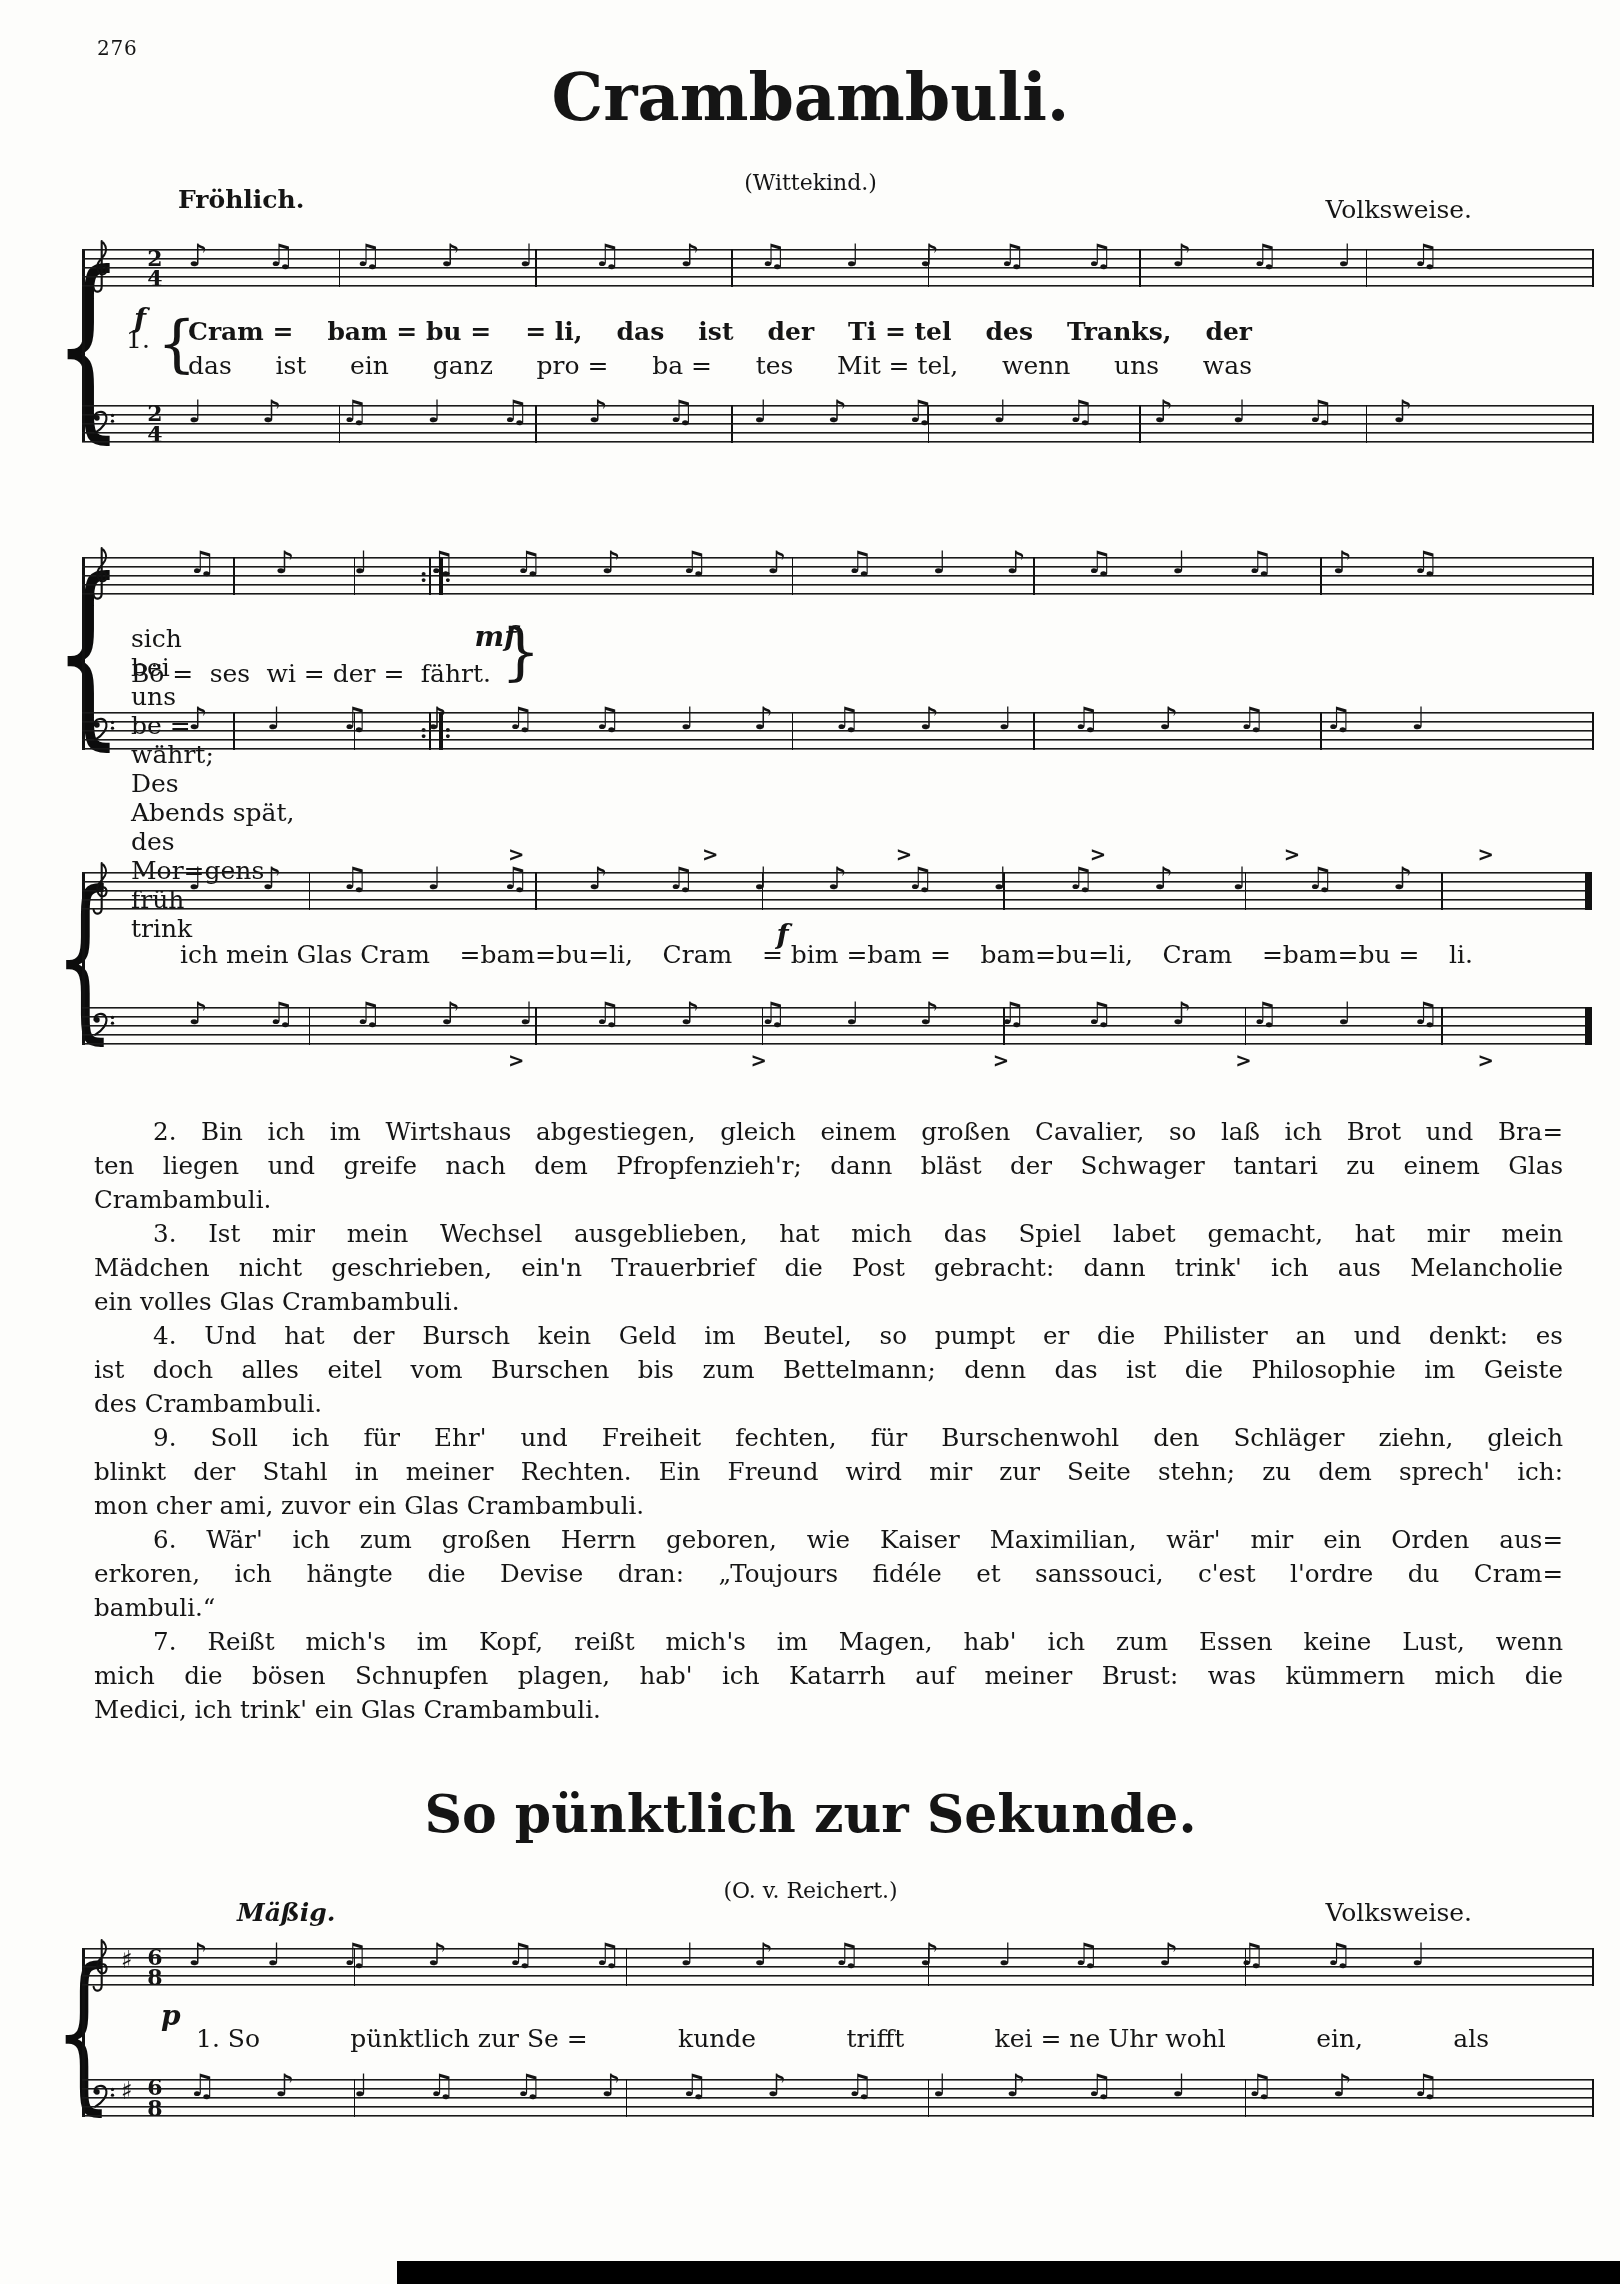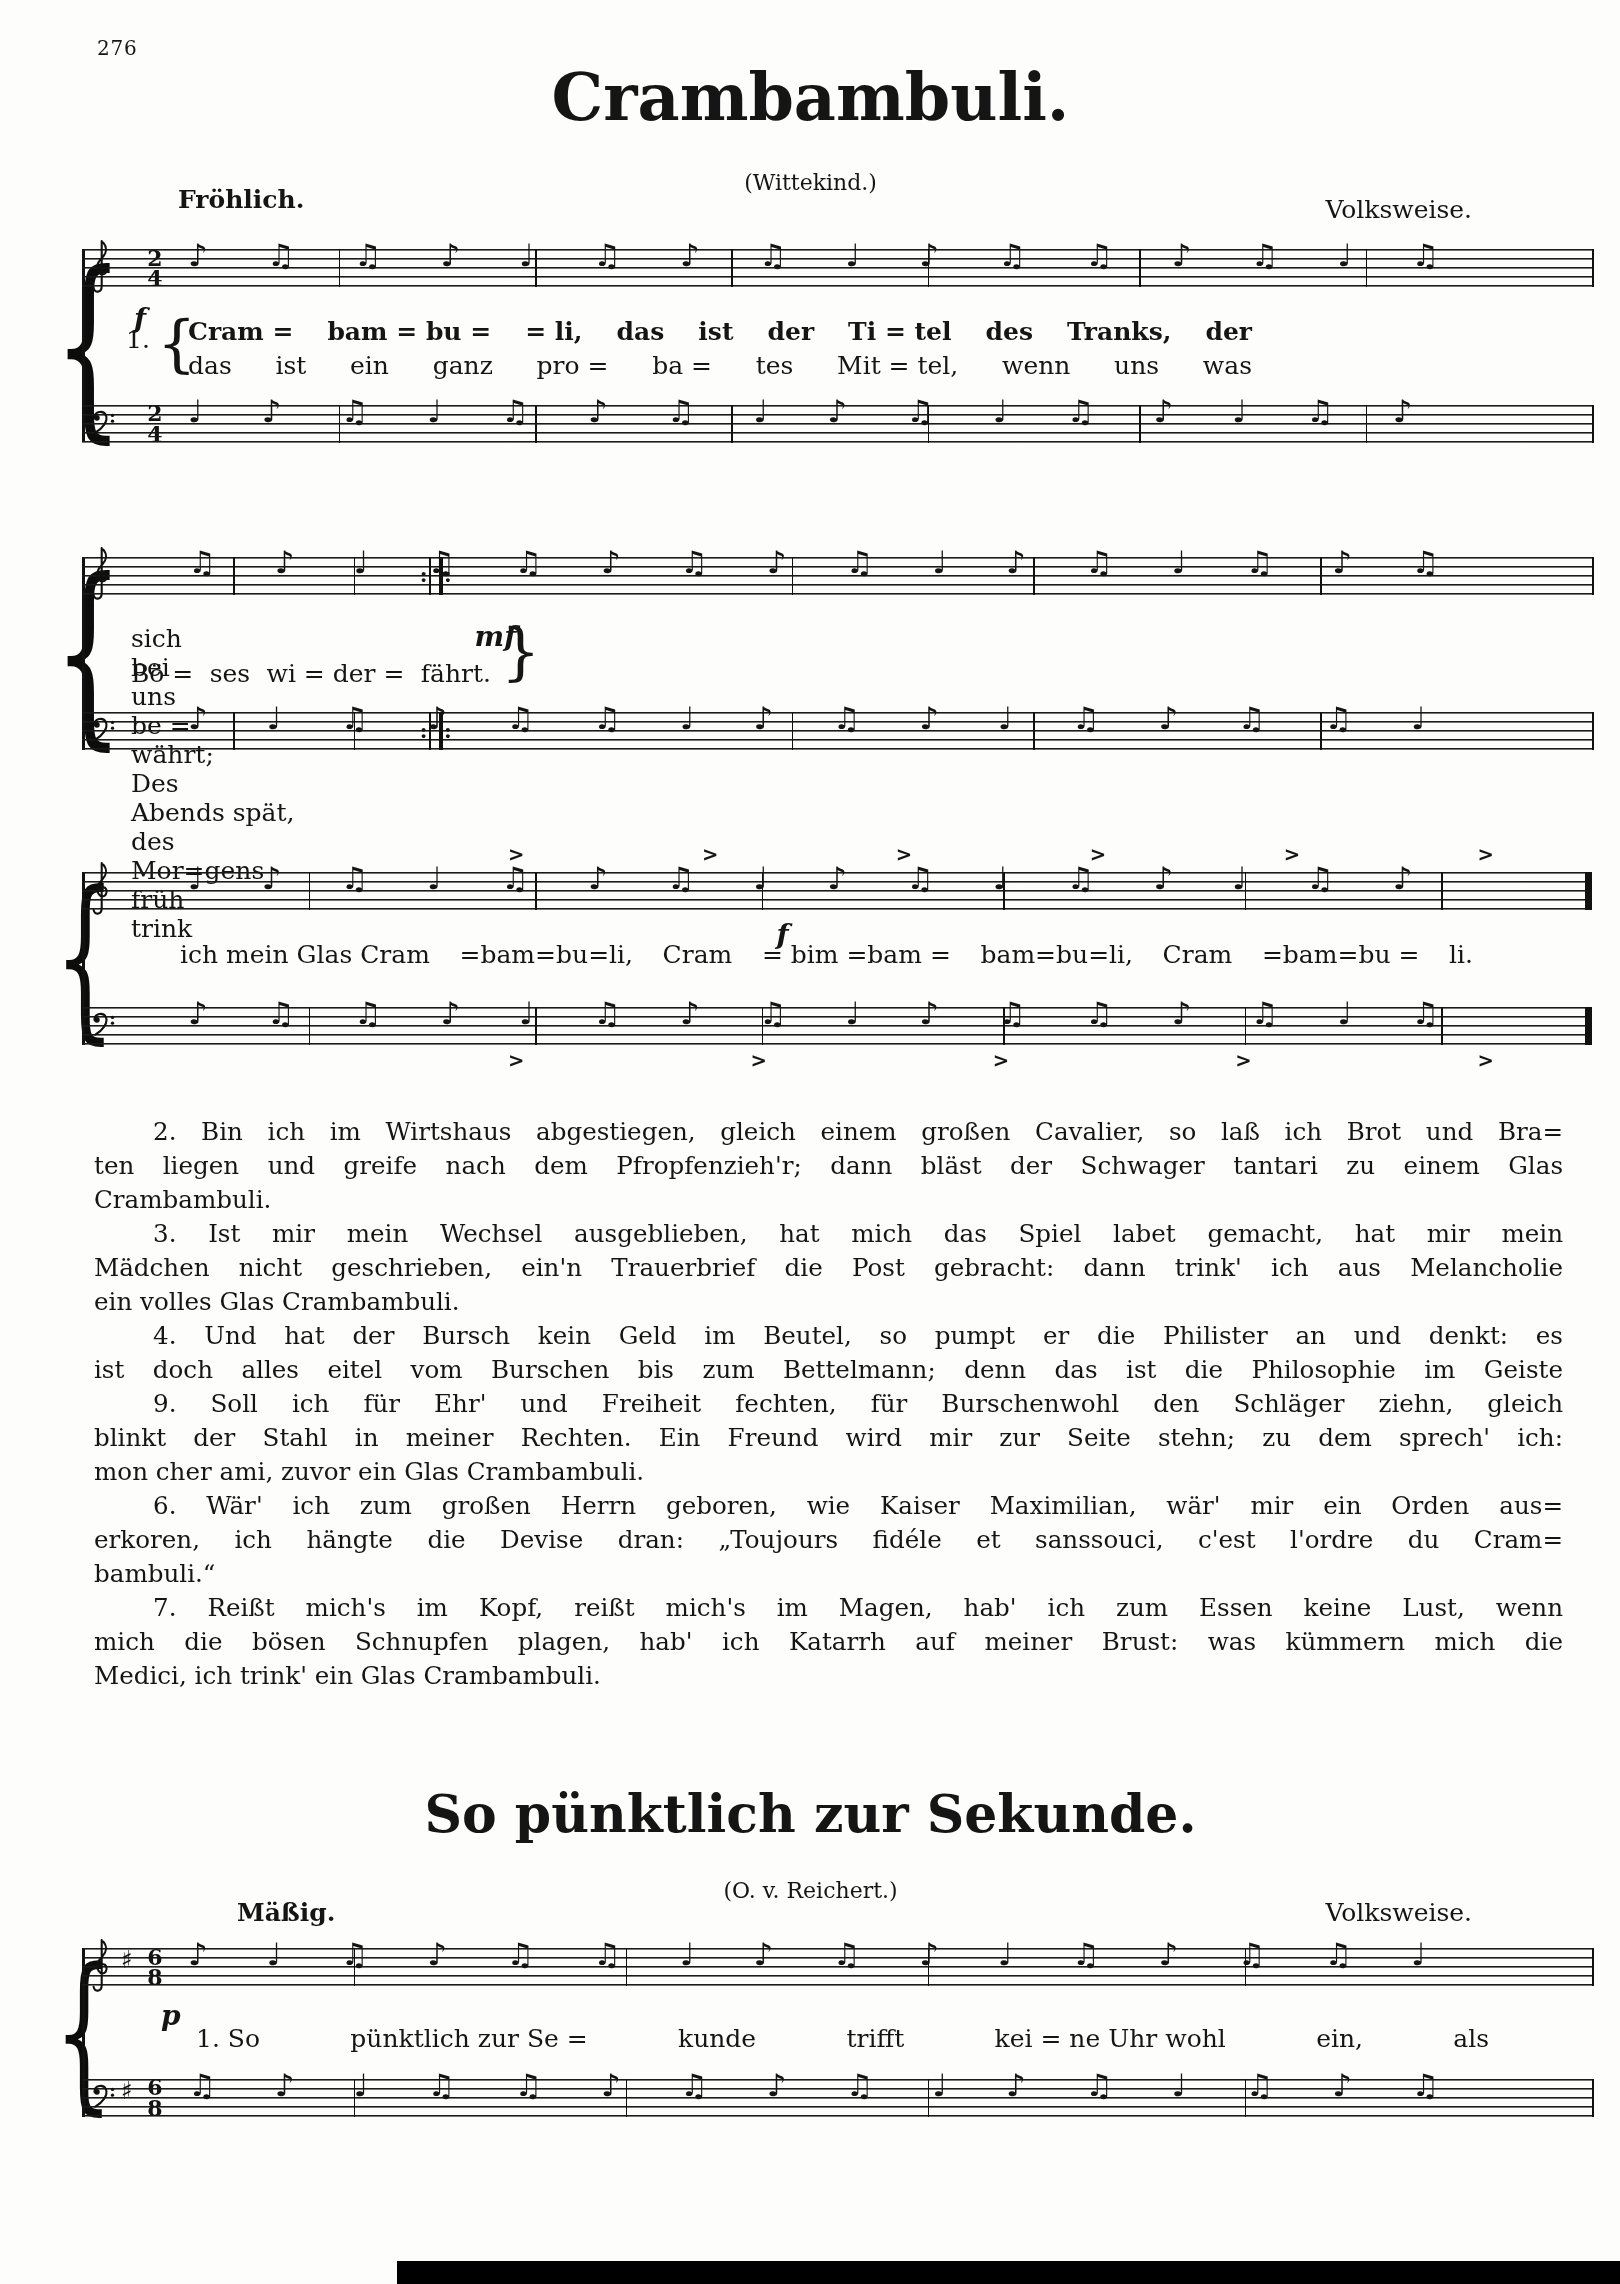--- a/index.html
+++ b/index.html
@@ -11,21 +11,21 @@
   .pagenum { position:absolute; left:97px; top:36px; font-size:20px; letter-spacing:0.8px; }
   .song-title { position:absolute; left:0; width:100%; text-align:center; font-weight:bold; }
   .t1 { top:59px;  font-size:65px; }
   .t2 { top:1783px; font-size:52px; }
   .attr { position:absolute; left:0; width:100%; text-align:center; font-size:22px; }
   .a1 { top:170px; }
   .a2 { top:1878px; }
   .tempo  { position:absolute; font-size:25px; font-weight:bold; }
   .source { position:absolute; font-size:25px; }
   .tempo1 { left:178px; top:185px; }  .source1 { right:149px; top:195px; }
-  .tempo2 { left:237px; top:1898px; } .source2 { right:149px; top:1898px; }
+  .tempo2 { left:237px; top:1898px;font-style:italic; } .source2 { right:149px; top:1898px; }
 
   
   .system { position:absolute; left:82px; width:1510px; }
   .sys1 { top:233px;  height:221px; }
   .sys2 { top:536px;  height:229px; }
   .sys3 { top:843px; height:213px; }
   .sys4 { top:1932px; height:196px; }
   .gbrace { position:absolute; left:-28px; width:33px; overflow:visible;
             font-family:"DejaVu Serif",serif; color:#0c0c0c; }
   .gbrace::before { content:"{"; display:block; transform:scaleX(.55); transform-origin:left center; }
@@ -284,20 +284,21 @@
       <span class="vl">Crambambuli.</span>
     </p>
     <p class="verse">
       <span class="vl jl ind">3. Ist mir mein Wechsel ausgeblieben, hat mich das Spiel labet gemacht, hat mir mein</span>
       <span class="vl jl">Mädchen nicht geschrieben, ein'n Trauerbrief die Post gebracht: dann trink' ich aus Melancholie</span>
       <span class="vl">ein volles Glas Crambambuli.</span>
     </p>
     <p class="verse">
       <span class="vl jl ind">4. Und hat der Bursch kein Geld im Beutel, so pumpt er die Philister an und denkt: es</span>
       <span class="vl jl">ist doch alles eitel vom Burschen bis zum Bettelmann; denn das ist die Philosophie im Geiste</span>
+      <span class="vl">des Crambambuli.</span>
     </p>
     <p class="verse">
       <span class="vl jl ind">9. Soll ich für Ehr' und Freiheit fechten, für Burschenwohl den Schläger ziehn, gleich</span>
       <span class="vl jl">blinkt der Stahl in meiner Rechten. Ein Freund wird mir zur Seite stehn; zu dem sprech' ich:</span>
       <span class="vl">mon cher ami, zuvor ein Glas Crambambuli.</span>
     </p>
     <p class="verse">
       <span class="vl jl ind">6. Wär' ich zum großen Herrn geboren, wie Kaiser Maximilian, wär' mir ein Orden aus=</span>
       <span class="vl jl">erkoren, ich hängte die Devise dran: „Toujours fidéle et sanssouci, c'est l'ordre du Cram=</span>
       <span class="vl">bambuli.“</span>

